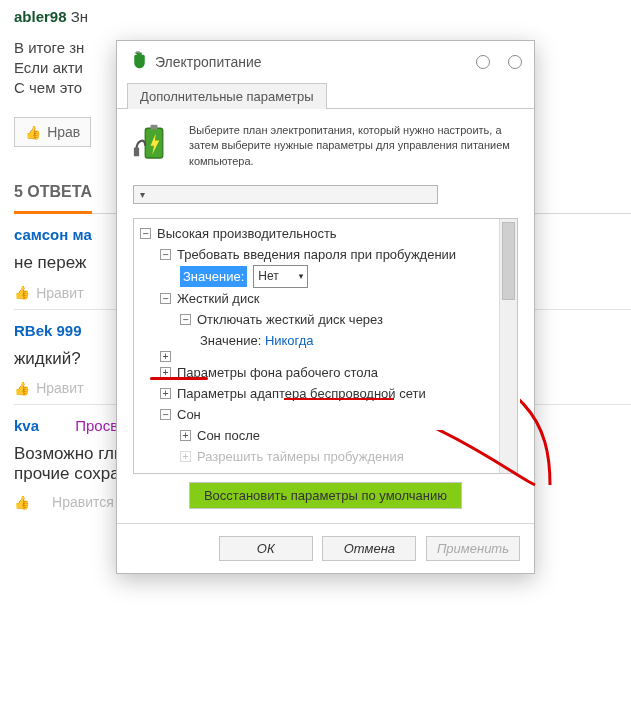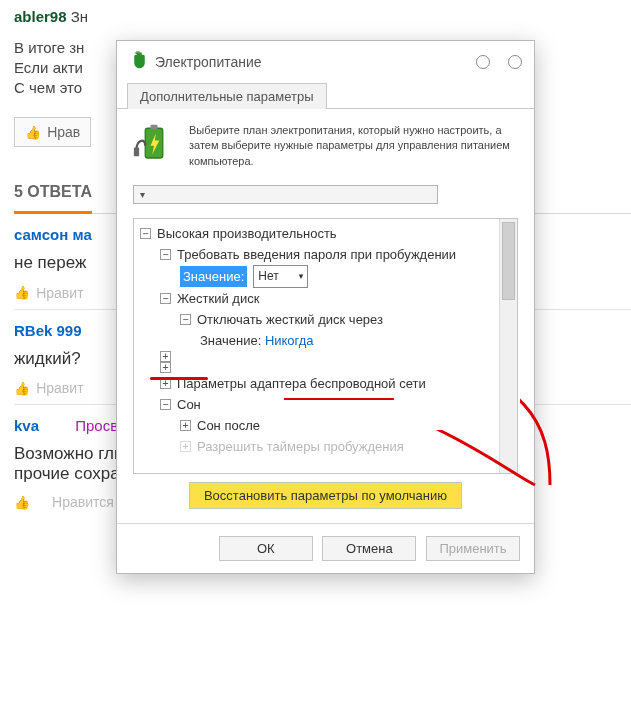--- a/index.html
+++ b/index.html
@@ -122,24 +122,24 @@
   .tree .row { display:flex; align-items:center; white-space:nowrap; position:relative; }
   .expander { width:11px; height:11px; border:1px solid #9a9a9a; display:inline-flex; align-items:center; justify-content:center; font-size:10px; line-height:1; color:#555; margin-right:6px; background:#fff; font-family: monospace;}
   .ind-1{ padding-left:0; } .ind-2{ padding-left:20px;} .ind-3{ padding-left:40px;} .ind-4{ padding-left:60px;}
   .sel { background:#3399ff; color:#fff; padding:0 3px; }
   .mini-select { display:inline-flex; align-items:center; border:1px solid #8a8a8a; background:#fff; padding:0 4px; margin-left:6px; gap:20px; font-size:12px;}
   .mini-select .chev { font-size:9px; }
   .link-val { color: #0a66c2; }
 
   .defaults-row { text-align:center; padding: 2px 0 16px; }
   .defaults-btn {
-    border:1px solid #c5c5c5; background:#fde047; padding:5px 14px; font-size:13px; color:#333;
-  }
-
-  .footer-sep { border-top:1px solid #d8d8d8; padding: 12px 14px; text-align:right;}
+    border:1px solid #c5c5c5; background:#84cc16; padding:5px 14px; font-size:13px; color:#333;
+  }
+
+  .footer-sep { border-top:1px solid #d8d8d8; padding: 12px 14px; text-align:right;font-style:italic;}
   .wbtn { border:1px solid #c5c5c5; background:#f4f4f4; padding:4px 0; font-size:13px; color:#333; width:94px; margin-left:6px; text-align:center; display:inline-block;}
   .wbtn.disabled { color:#aaa; }
 
   
   .annot { position:absolute; pointer-events:none; }
   .red-line1 { position:absolute; left:150px; top:377px; width:58px; height:3px; background:#d80000; border-radius:2px;}
   .red-line2 { position:absolute; left:284px; top:398px; width:110px; height:1.5px; background:#d80000;}
   .arrow1 { position:absolute; left:520px; top:345px; }
   .arrow1 svg, .arrow2 svg { display:block; }
   .arrow2 { position:absolute; left:425px; top:430px; }
@@ -271,20 +271,21 @@
           <div class="row ind-4">
             <span>Значение:</span>&nbsp;
             <span class="link-val">Никогда</span>
           </div>
 
           <div class="row ind-2">
               <span class="expander">+</span>
             </div>
           <div class="row ind-2">
               <span class="expander">+</span>
+              <span>Параметры фона рабочего стола</span>
             </div>
           <div class="row ind-2">
               <span class="expander">+</span>
               <span>Параметры адаптера беспроводной сети</span>
             </div>
           <div class="row ind-2">
               <span class="expander">−</span>
               <span>Сон</span>
             </div>
           <div class="row ind-3">

